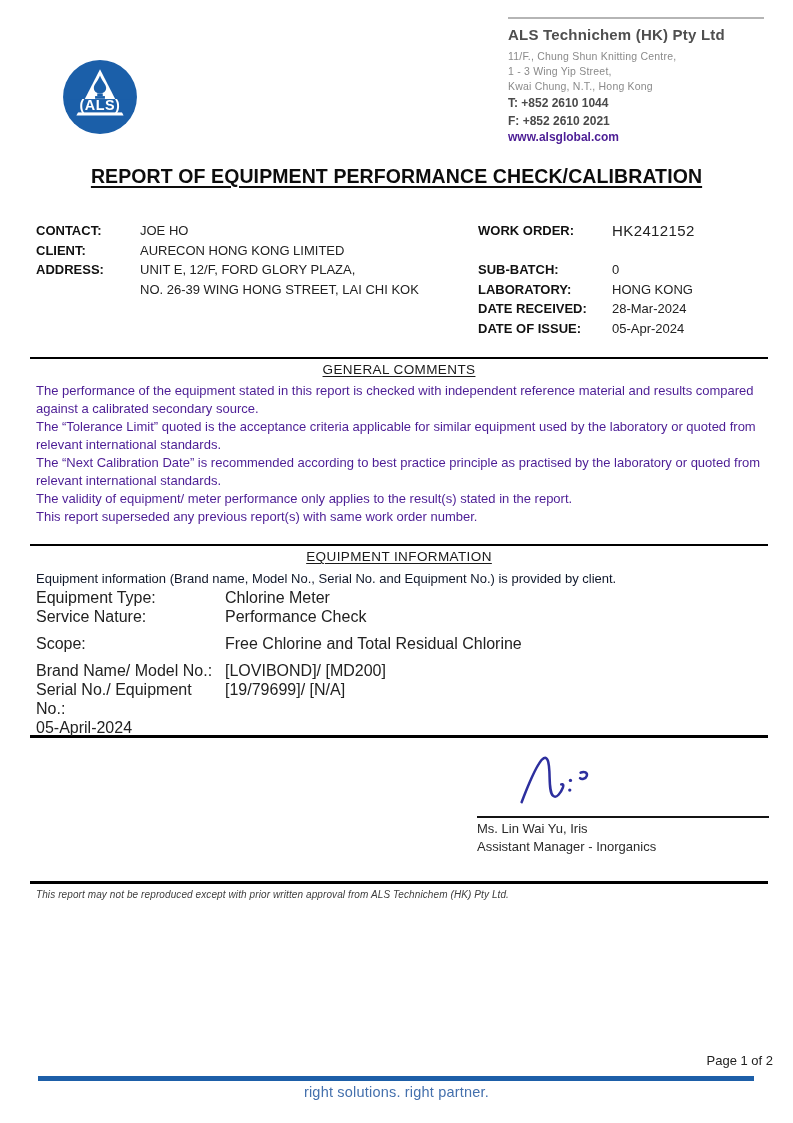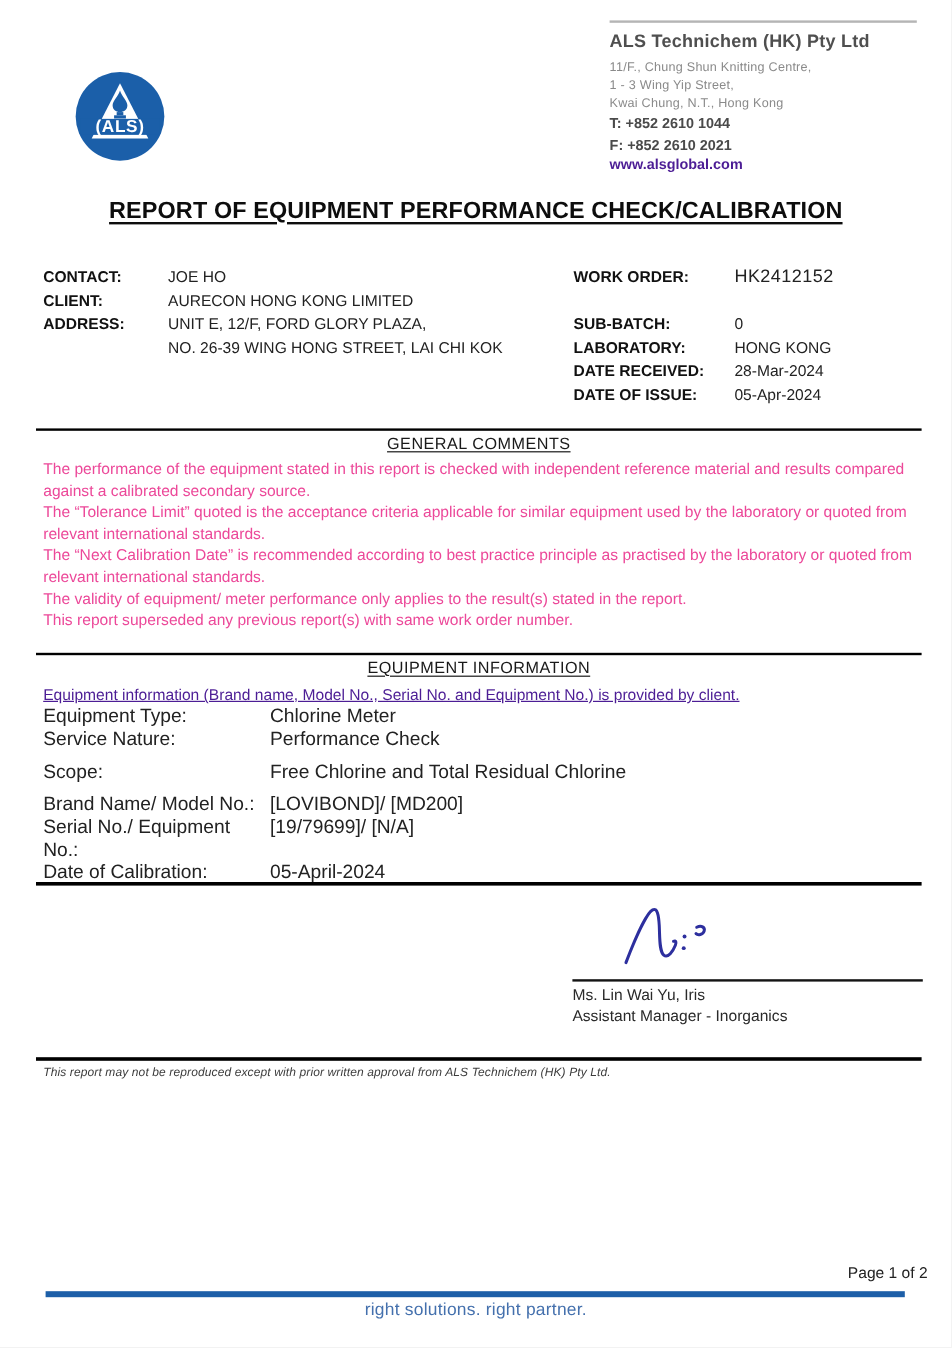--- a/index.html
+++ b/index.html
@@ -45,22 +45,22 @@
   .hr4 { top:881px; height:3px; }
 
   
   .section { position:absolute; left:30px; width:738px; }
   .sec-gc { top:362px; }
   .sec-ei { top:549px; }
   .section-heading {
     text-align:center; font-size:13.5px; color:#1a1a1a; letter-spacing:0.4px;
     text-decoration:underline; text-underline-offset:2px; margin-bottom:5px;
   }
-  .gc-text p { font-size:13px; line-height:18px; color:#ec4899; padding:0 2px 0 6px; }
-  .ei-intro { font-size:13px; line-height:19px; color:#4c1d95; padding-left:6px;text-decoration:underline; }
+  .gc-text p { font-size:13px; line-height:18px; color:#4c1d95; padding:0 2px 0 6px; }
+  .ei-intro { font-size:13px; line-height:19px; color:#0f172a; padding-left:6px; }
   .ei-row { display:flex; font-size:16px; line-height:19px; color:#222; padding-left:6px; }
   .ei-row .lbl { width:189px; flex:0 0 auto; }
   .gap-top { margin-top:8px; }
 
   
   .sig-block { position:absolute; left:477px; top:750px; width:292px; }
   .sig-img { margin-left:36px; height:58px; }
   .sig-line { height:2px; background:#141414; margin-top:8px; }
   .sig-name, .sig-title { font-size:13px; line-height:18px; color:#2a2a2a; margin-top:2px; }
   .sig-title { margin-top:0; }
@@ -183,21 +183,20 @@
     </div>
     <div class="ei-row gap-top">
       <span class="lbl">Brand Name/ Model No.:</span>
       <span class="val">[LOVIBOND]/ [MD200]</span>
     </div>
     <div class="ei-row">
       <span class="lbl">Serial No./ Equipment No.:</span>
       <span class="val">[19/79699]/ [N/A]</span>
     </div>
     <div class="ei-row">
-      <span class="lbl">Date of Calibration:</span>
       <span class="val">05-April-2024</span>
     </div>
   </div>
 
   <div class="sig-block">
     <div class="sig-img">
       <svg viewBox="0 0 110 60" width="112" height="58">
         <g fill="none" stroke="#2d2f9e" stroke-width="2.6" stroke-linecap="round" stroke-linejoin="round">
           <path d="M6,54 C14,33 24,11 29,8.5 C33,6.5 34.2,13 34.7,22 C35.2,32 34.6,44 38.6,47.5 C42.2,50.6 46.6,44 48.6,39 C49.6,36.4 49,34.6 47,35.6"></path>
           <path d="M67,23.5 C71,21.5 74.4,23.5 73.4,26.8 C72.4,30 68,30.6 66.4,29"></path>

